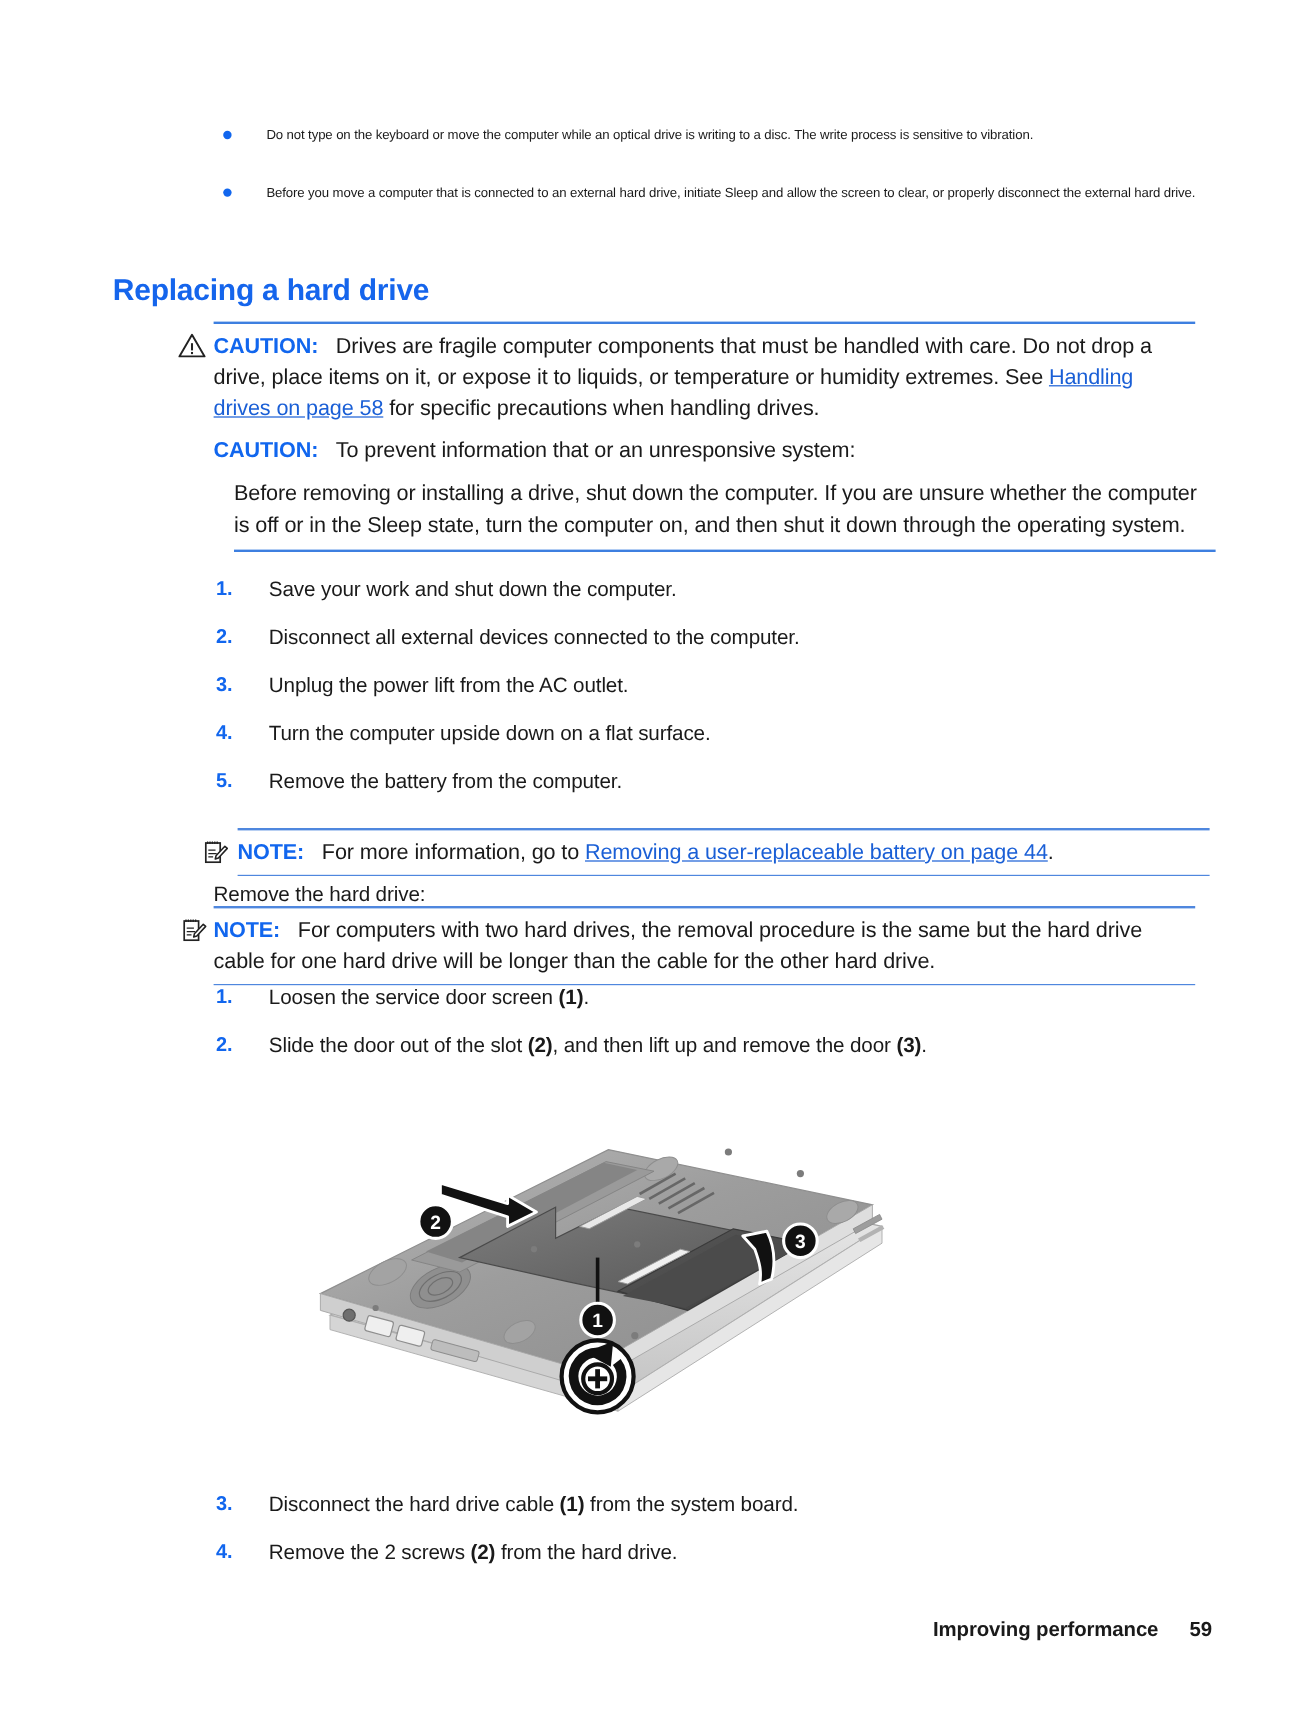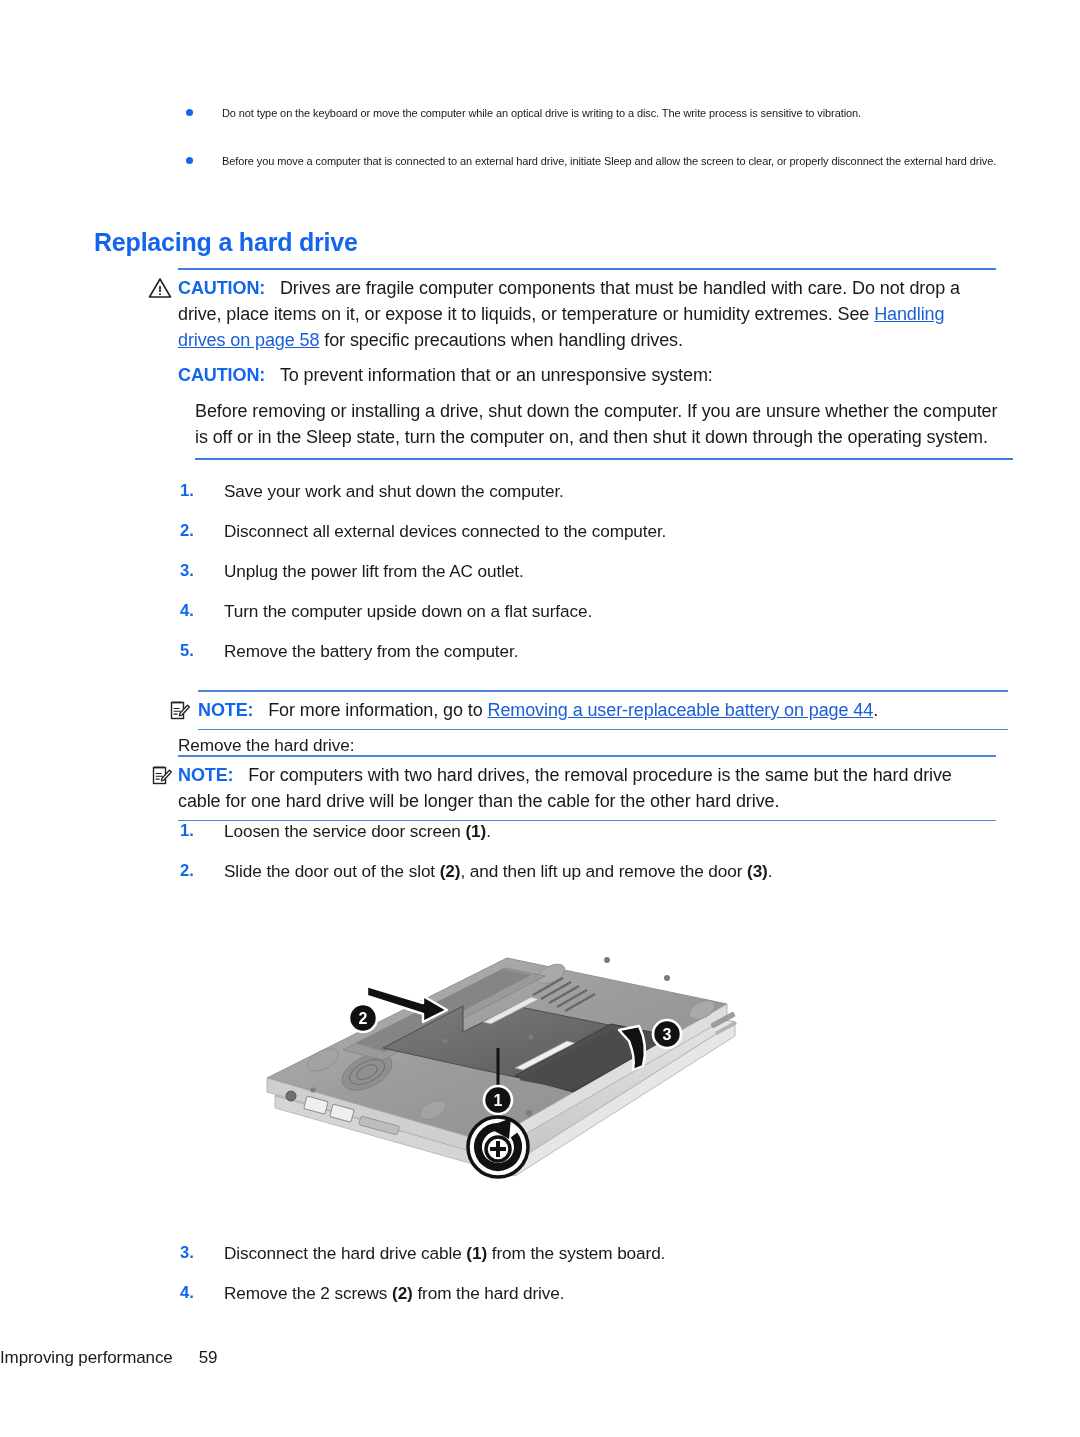--- a/index.html
+++ b/index.html
@@ -146,24 +146,25 @@
     width: 570px;
     height: 330px;
   }
 
   
   .footer {
     position: absolute;
     left: 0;
     top: 1348px;
     width: 1010px;
-    text-align: left;
+    text-align: right;
     font-size: 17px;
     color: #1a1a1a;
     letter-spacing: -0.1px;
+    font-weight: bold;
   }
   .footer .pg { display: inline-block; margin-left: 26px; }
 
   b.cw { font-weight: bold; }
 </style>
 </head>
 <body>
 
 <div class="page">
 

